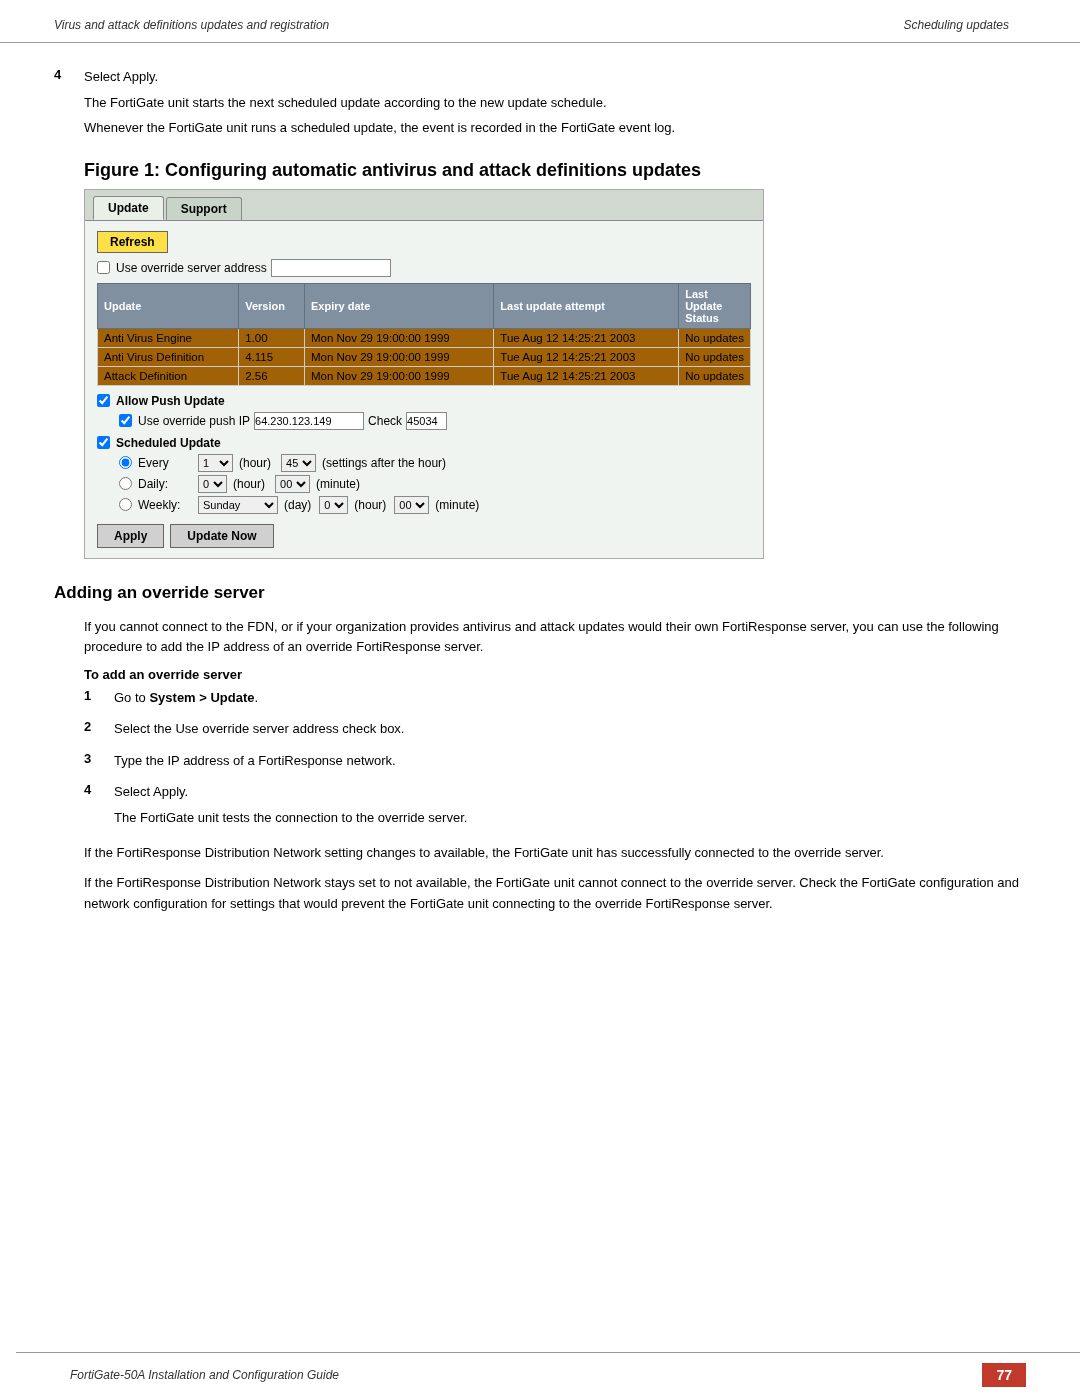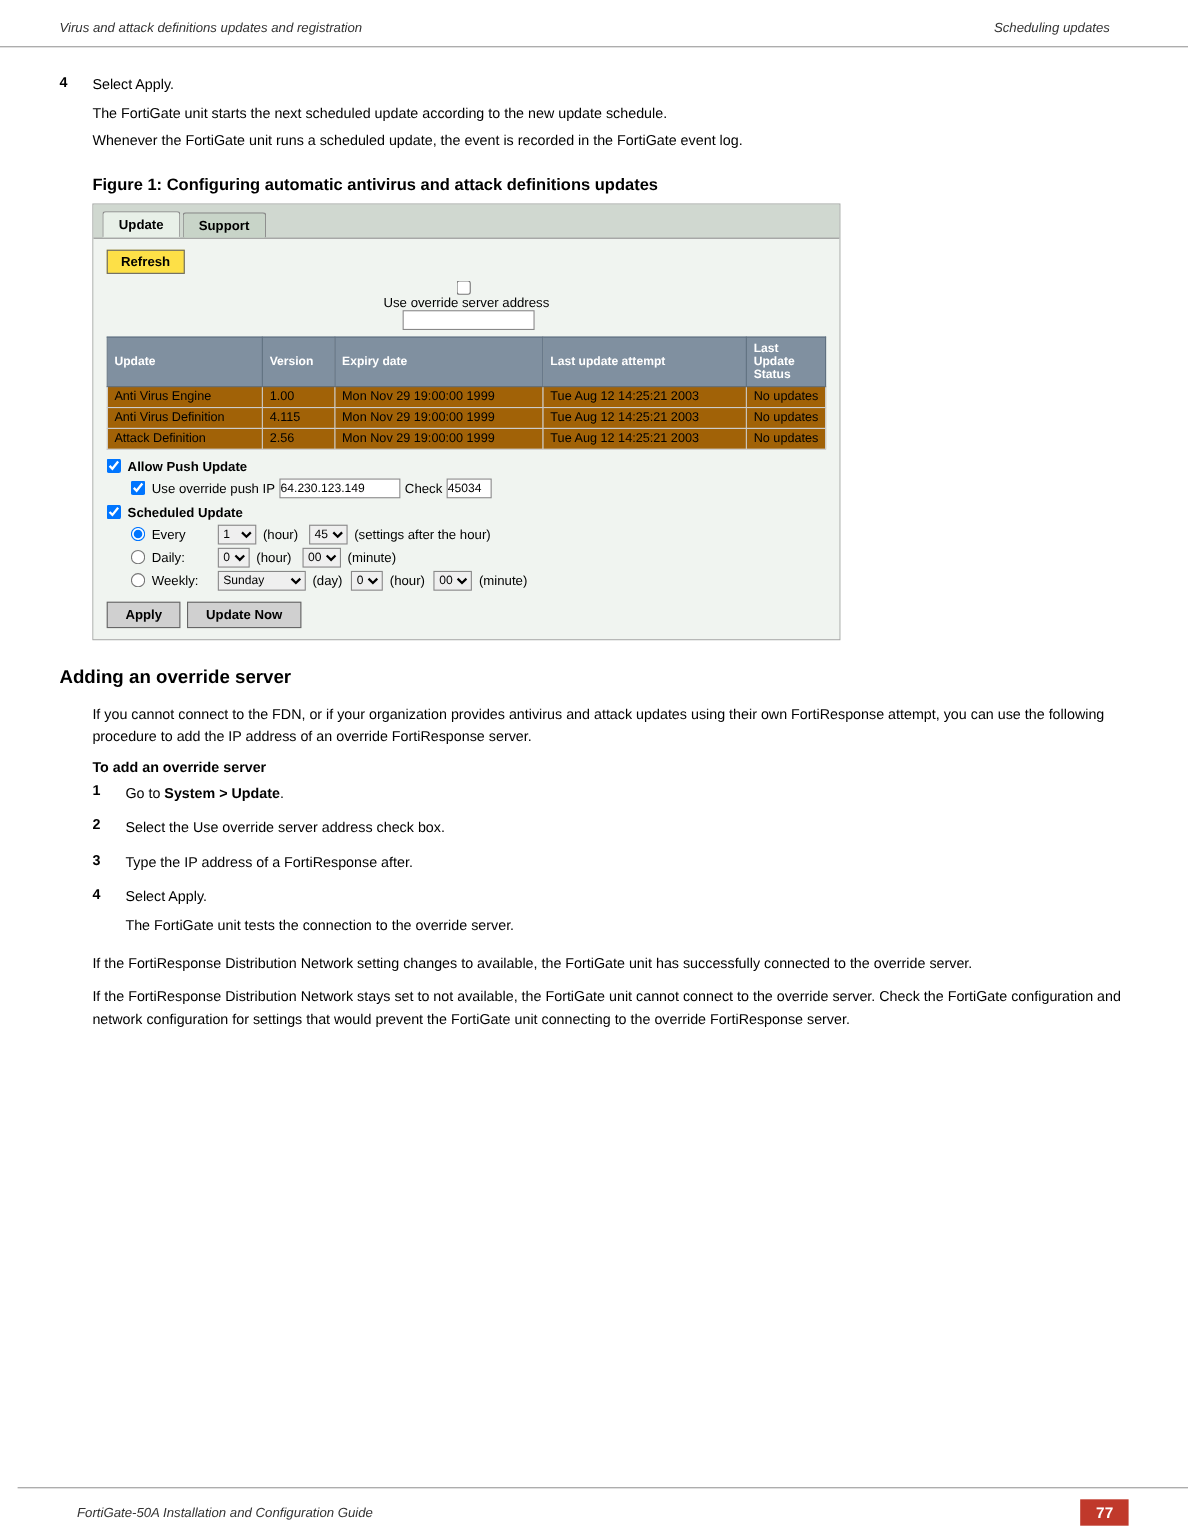--- a/index.html
+++ b/index.html
@@ -44,21 +44,21 @@
     .step-content {
       flex: 1;
     }
     .step-content p {
       margin-bottom: 6px;
       line-height: 1.5;
     }
 
     
     .figure-caption {
-      font-size: 15px;
+      font-size: 18px;
       font-weight: bold;
       margin: 16px 0 8px 30px;
     }
 
     
     .ui-panel {
       margin-left: 30px;
       margin-bottom: 24px;
       border: 1px solid #aaa;
       background: #e8f0e8;
@@ -112,21 +112,20 @@
       cursor: pointer;
       font-weight: bold;
     }
 
     
     .override-row {
       display: flex;
       align-items: center;
       margin: 6px 0;
       font-size: 12px;
-      flex-direction: column;
     }
     .override-row input[type=checkbox] { margin-right: 6px; }
     .override-input {
       border: 1px solid #888;
       height: 18px;
       width: 120px;
       font-size: 11px;
       margin-left: 4px;
     }
 
@@ -414,21 +413,21 @@
       <div class="action-buttons">
         <button class="action-btn">Apply</button>
         <button class="action-btn">Update Now</button>
       </div>
 
     </div>
   </div>
 
   <div class="section-heading">Adding an override server</div>
 
-  <p class="para">If you cannot connect to the FDN, or if your organization provides antivirus and attack updates using their own FortiResponse attempt, you can use the following procedure to add the IP address of an override FortiResponse server.</p>
+  <p class="para">If you cannot connect to the FDN, or if your organization provides antivirus and attack updates would their own FortiResponse server, you can use the following procedure to add the IP address of an override FortiResponse server.</p>
 
   <p class="bold-label">To add an override server</p>
 
   <div class="steps-section">
 
     <div class="step-row" style="margin-left:30px; margin-bottom:6px;">
       <div class="step-num">1</div>
       <div class="step-content">
         <p>Go to <strong>System &gt; Update</strong>.</p>
       </div>
@@ -437,21 +436,21 @@
     <div class="step-row" style="margin-left:30px; margin-bottom:6px;">
       <div class="step-num">2</div>
       <div class="step-content">
         <p>Select the Use override server address check box.</p>
       </div>
     </div>
 
     <div class="step-row" style="margin-left:30px; margin-bottom:6px;">
       <div class="step-num">3</div>
       <div class="step-content">
-        <p>Type the IP address of a FortiResponse after.</p>
+        <p>Type the IP address of a FortiResponse network.</p>
       </div>
     </div>
 
     <div class="step-row" style="margin-left:30px; margin-bottom:6px;">
       <div class="step-num">4</div>
       <div class="step-content">
         <p>Select Apply.</p>
         <p>The FortiGate unit tests the connection to the override server.</p>
       </div>
     </div>

